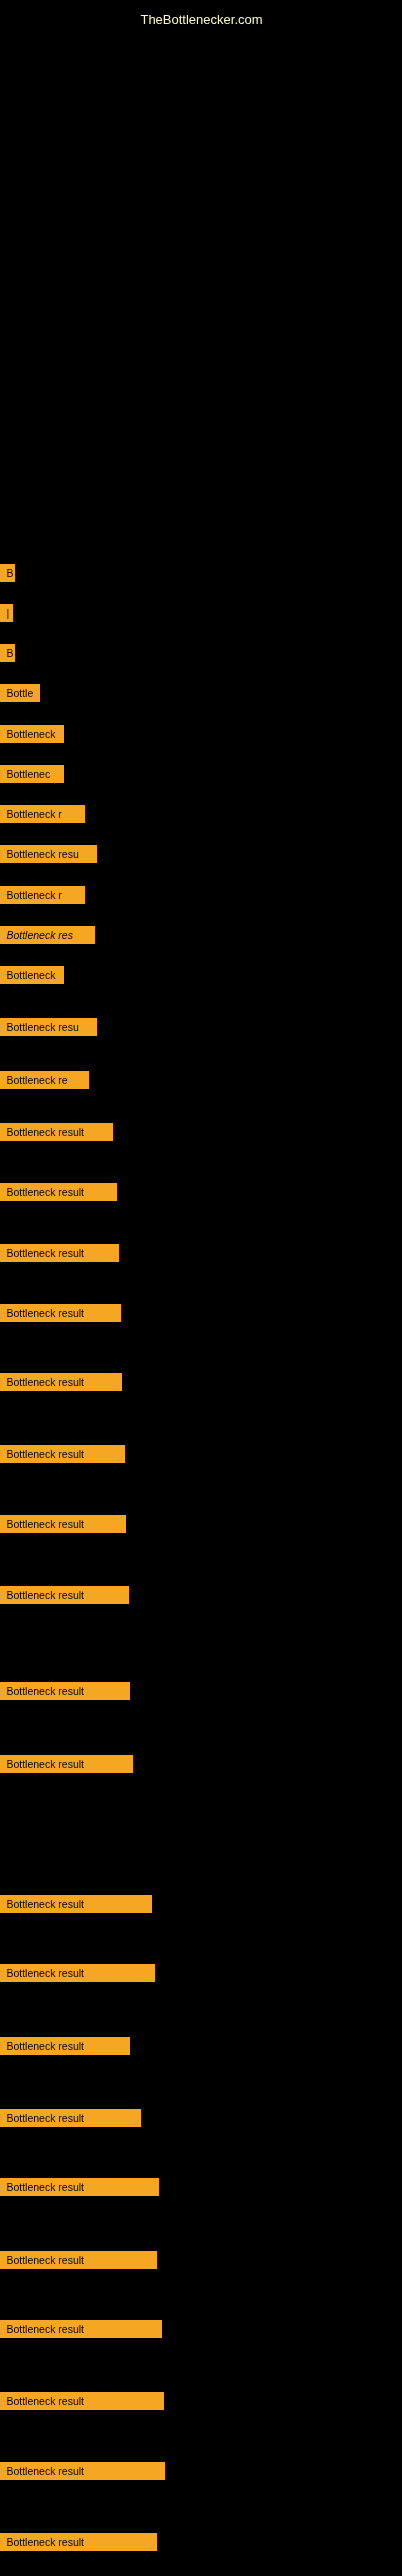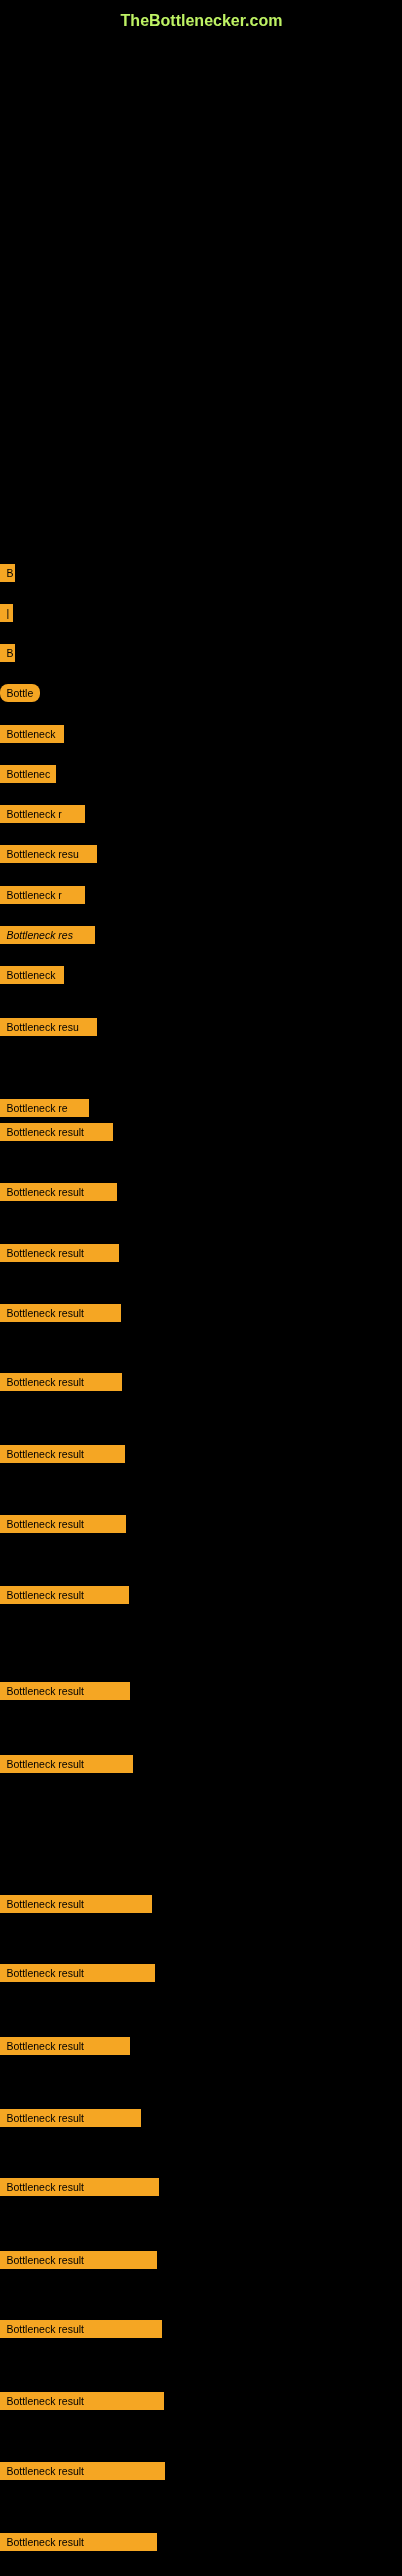--- a/index.html
+++ b/index.html
@@ -9,27 +9,26 @@
     }
     body {
       background-color: #000000;
       width: 403px;
       min-height: 2576px;
       font-family: Arial, sans-serif;
       position: relative;
     }
     .site-title {
       text-align: center;
-      color: #bef264;
-      font-size: 16px;
+      color: #fef9c3;
+      font-size: 13px;
       padding: 8px 0;
       position: absolute;
       top: 4px;
       width: 100%;
-      font-weight: bold;
     }
     .bottleneck-bar {
       background-color: #F5A623;
       color: #000000;
       font-size: 10.5px;
       font-weight: normal;
       padding: 3.2px 6.4px;
       display: inline-block;
       white-space: nowrap;
       overflow: hidden;
@@ -38,30 +37,30 @@
     }
   </style>
 </head>
 <body>
 
 <div class="site-title">TheBottlenecker.com</div>
 
 <div class="bottleneck-bar" style="top: 564px; width: 14.5px;">B</div>
 <div class="bottleneck-bar" style="top: 604px; width: 8px;">|</div>
 <div class="bottleneck-bar" style="top: 644px; width: 14.5px;">B</div>
-<div class="bottleneck-bar" style="top: 684px; width: 40px; border-radius: 8px;">Bottle</div>
+<div class="bottleneck-bar" style="top: 684px; width: 40px;">Bottle</div>
 <div class="bottleneck-bar" style="top: 725px; width: 64px;">Bottleneck</div>
-<div class="bottleneck-bar" style="top: 765px; width: 56px;">Bottlenec</div>
+<div class="bottleneck-bar" style="top: 765px; width: 64px;">Bottlenec</div>
 <div class="bottleneck-bar" style="top: 805px; width: 85px;">Bottleneck r</div>
 <div class="bottleneck-bar" style="top: 845px; width: 97px;">Bottleneck resu</div>
 <div class="bottleneck-bar" style="top: 886px; width: 85px;">Bottleneck r</div>
 <div class="bottleneck-bar" style="top: 926px; width: 95px; font-style: italic;">Bottleneck res</div>
 <div class="bottleneck-bar" style="top: 966px; width: 64px;">Bottleneck</div>
 <div class="bottleneck-bar" style="top: 1018px; width: 97px;">Bottleneck resu</div>
-<div class="bottleneck-bar" style="top: 1071px; width: 89px; margin-top: 28px;">Bottleneck re</div>
+<div class="bottleneck-bar" style="top: 1071px; width: 89px;">Bottleneck re</div>
 <div class="bottleneck-bar" style="top: 1123px; width: 113px;">Bottleneck result</div>
 <div class="bottleneck-bar" style="top: 1183px; width: 117px;">Bottleneck result</div>
 <div class="bottleneck-bar" style="top: 1244px; width: 119px;">Bottleneck result</div>
 <div class="bottleneck-bar" style="top: 1304px; width: 121px;">Bottleneck result</div>
 <div class="bottleneck-bar" style="top: 1373px; width: 122px;">Bottleneck result</div>
 <div class="bottleneck-bar" style="top: 1445px; width: 125px;">Bottleneck result</div>
 <div class="bottleneck-bar" style="top: 1515px; width: 126px;">Bottleneck result</div>
 <div class="bottleneck-bar" style="top: 1586px; width: 129px;">Bottleneck result</div>
 <div class="bottleneck-bar" style="top: 1682px; width: 130px;">Bottleneck result</div>
 <div class="bottleneck-bar" style="top: 1755px; width: 133px;">Bottleneck result</div>

